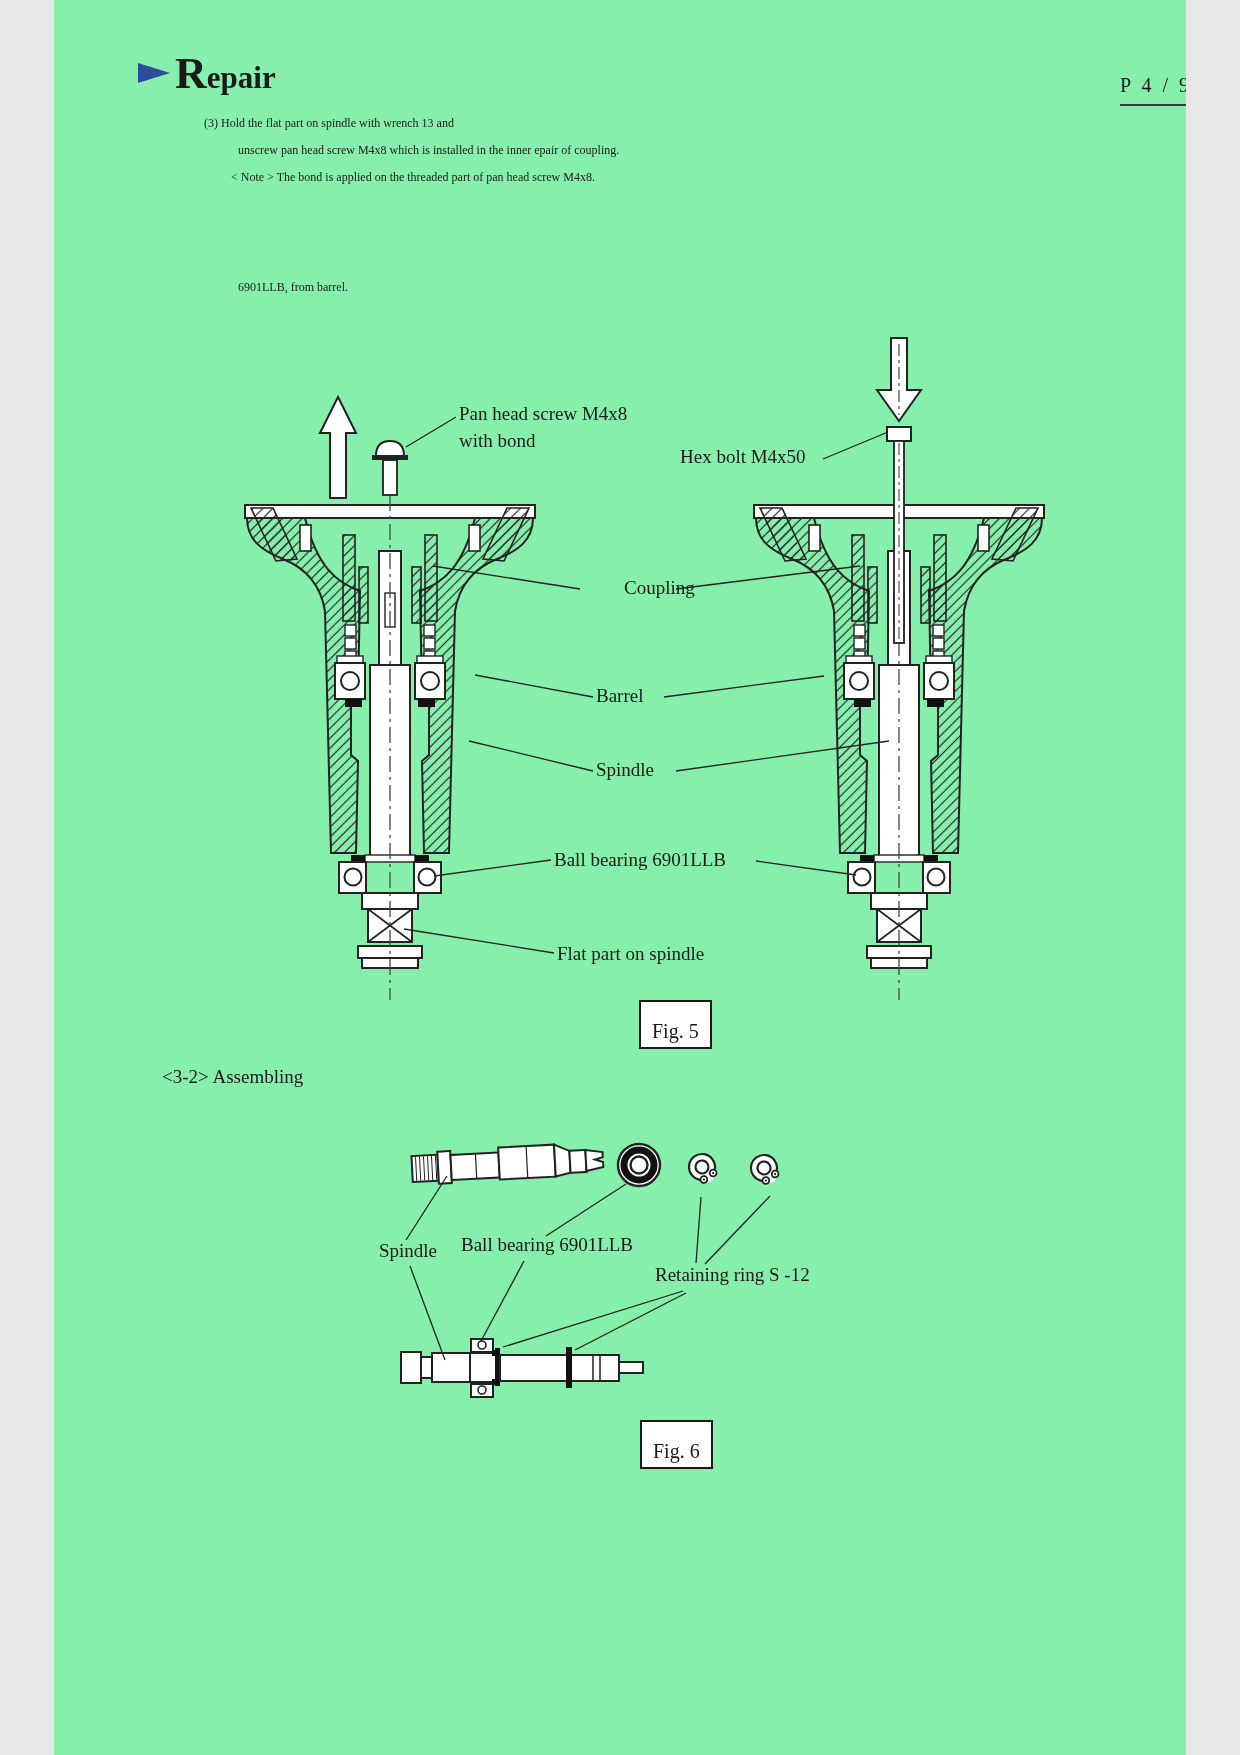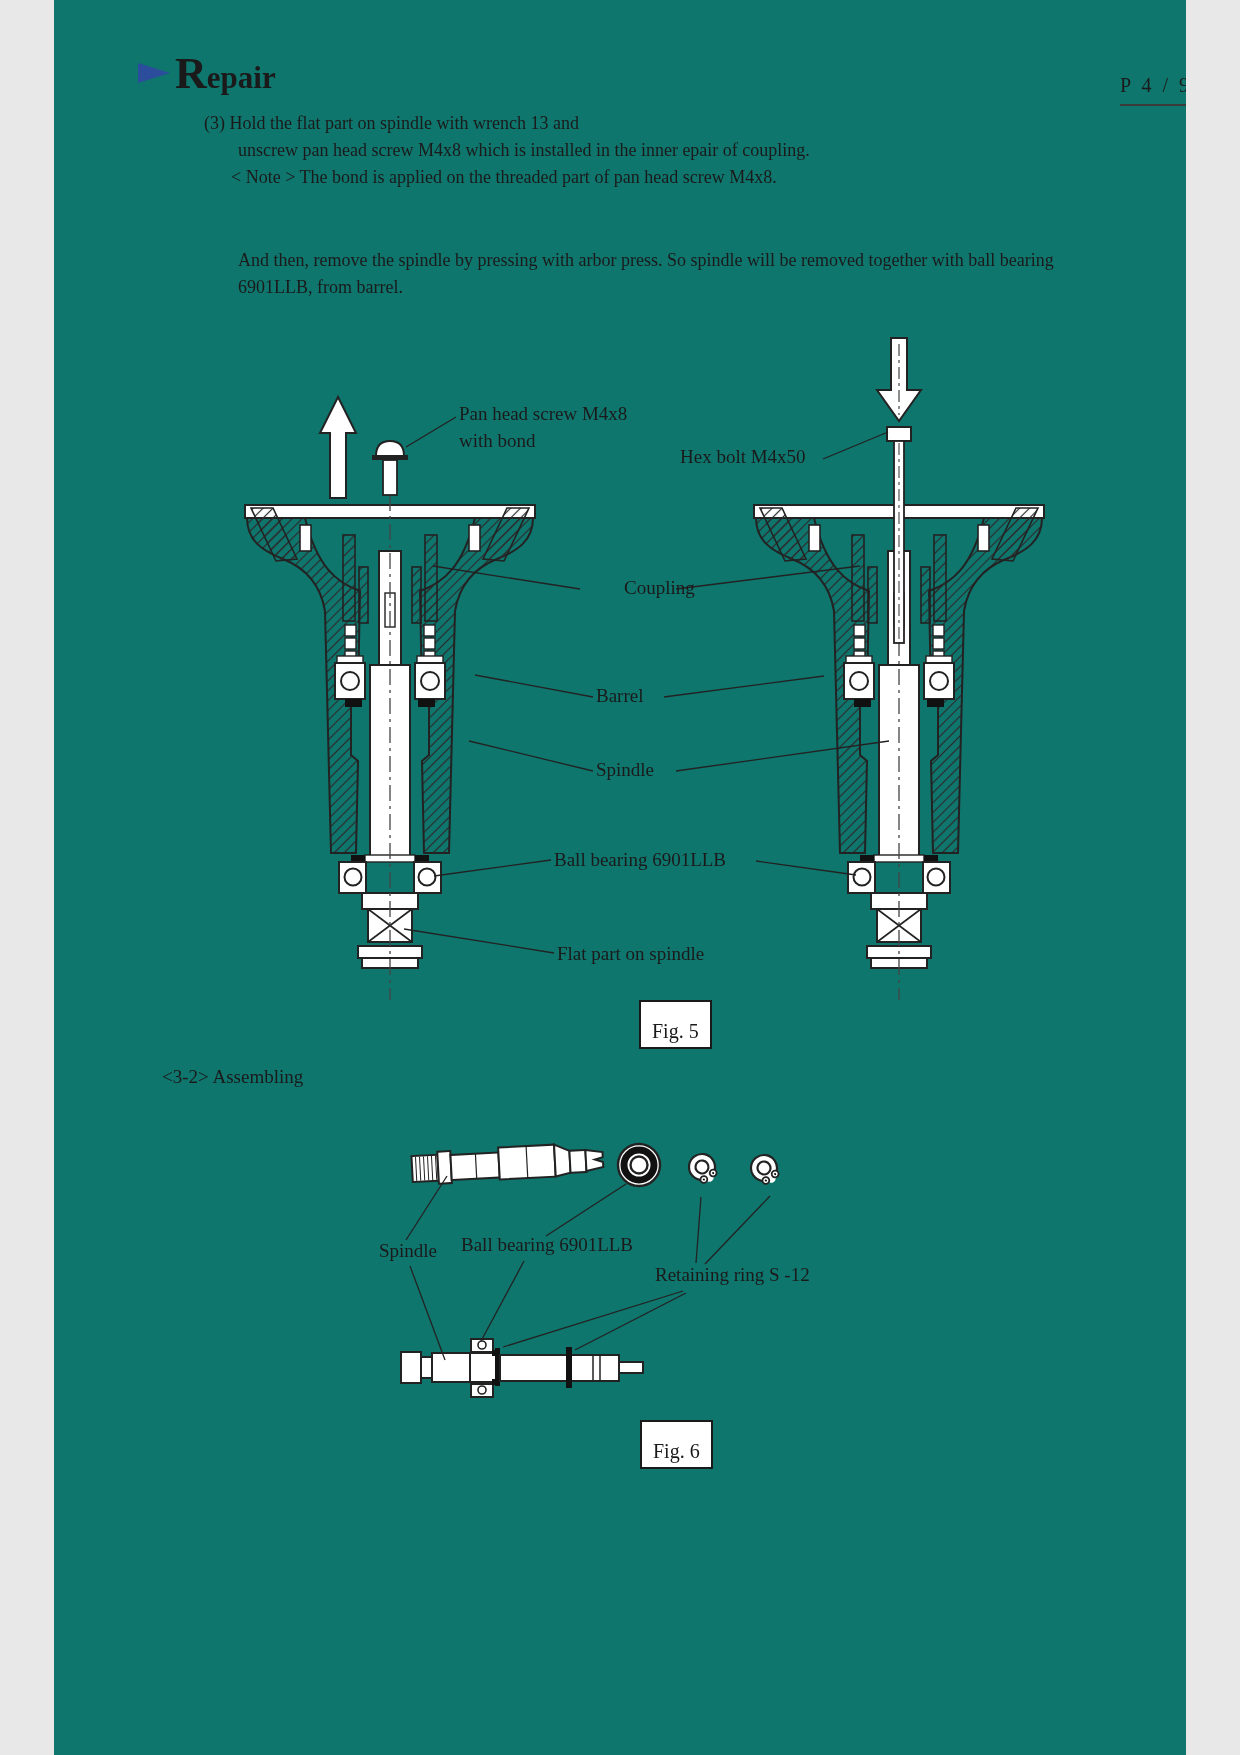--- a/index.html
+++ b/index.html
@@ -1,19 +1,19 @@
 <!DOCTYPE html>
 <html><head>
 <meta charset="utf-8">
 <style>
   html,body{margin:0;padding:0;background:#e8e8e8;}
-  .page{position:relative;width:1132px;height:1755px;margin:0 auto;background:#0f766e;
+  .page{position:relative;width:1132px;height:1755px;margin:0 auto;background:#86efac;
         font-family:"Liberation Serif",serif;color:#1a1a1a;overflow:hidden;}
   .t{position:absolute;white-space:nowrap;}
-  .body-text{font-size:18px;line-height:22px;}
+  .body-text{font-size:12px;line-height:22px;}
   .fig-label{font-size:19px;line-height:22px;}
   .heading-text{font-size:19px;}
   .title{position:absolute;left:121px;top:48px;font-weight:bold;}
   .title .big{font-size:44px;}
   .title .small{font-size:31px;}
   .page-num{position:absolute;left:1066px;top:58px;width:100px;font-size:20px;
             letter-spacing:3px;border-bottom:2px solid #3a3a3a;padding-bottom:7px;margin-top:16px;}
   .caption-box{position:absolute;border:2.5px solid #1a1a1a;padding:18px 11px 4px 11px;
                font-size:20px;background:#fff;}
   svg{position:absolute;}
@@ -28,21 +28,20 @@
   </svg>
   <div class="title">
     <span class="big">R</span><span class="small">epair</span>
   </div>
   <div class="page-num">P 4 / 9</div>
 
   <div class="t body-text" style="left:150px;top:112px;">(3) Hold the flat part on spindle with wrench 13 and</div>
   <div class="t body-text" style="left:184px;top:139px;">unscrew pan head screw M4x8 which is installed in the inner epair of coupling.</div>
   <div class="t body-text" style="left:177px;top:166px;">&lt; Note &gt; The bond is applied on the threaded part of pan head screw M4x8.</div>
 
-  <div class="t body-text" style="left:184px;top:249px;">And then, remove the spindle by pressing with arbor press. So spindle will be removed together with ball bearing</div>
   <div class="t body-text" style="left:184px;top:276px;">6901LLB, from barrel.</div>
 
   <svg style="left:140px;top:330px;" width="900" height="700" viewBox="140 330 900 700">
     <defs>
       <pattern id="hatch" patternUnits="userSpaceOnUse" width="7" height="7" patternTransform="rotate(-45)">
         <line x1="0" y1="3.5" x2="7" y2="3.5" stroke="#2a2a2a" stroke-width="1.2"></line>
       </pattern>
       <g id="xsec" fill="#fff" stroke="#222" stroke-width="2">
         <path fill="url(#hatch)" d="M -143,13 C -143,36 -127,46 -107,54 C -82,64 -69,82 -65,106 L -59,348 L -34,348 L -32,256 L -39,250 L -39,198 L -32,192 L -30,86 C -53,78 -73,62 -85,13 Z"></path>
         <path fill="url(#hatch)" d="M 143,13 C 143,36 127,46 107,54 C 82,64 69,82 65,106 L 59,348 L 34,348 L 32,256 L 39,250 L 39,198 L 32,192 L 30,86 C 53,78 73,62 85,13 Z"></path>

